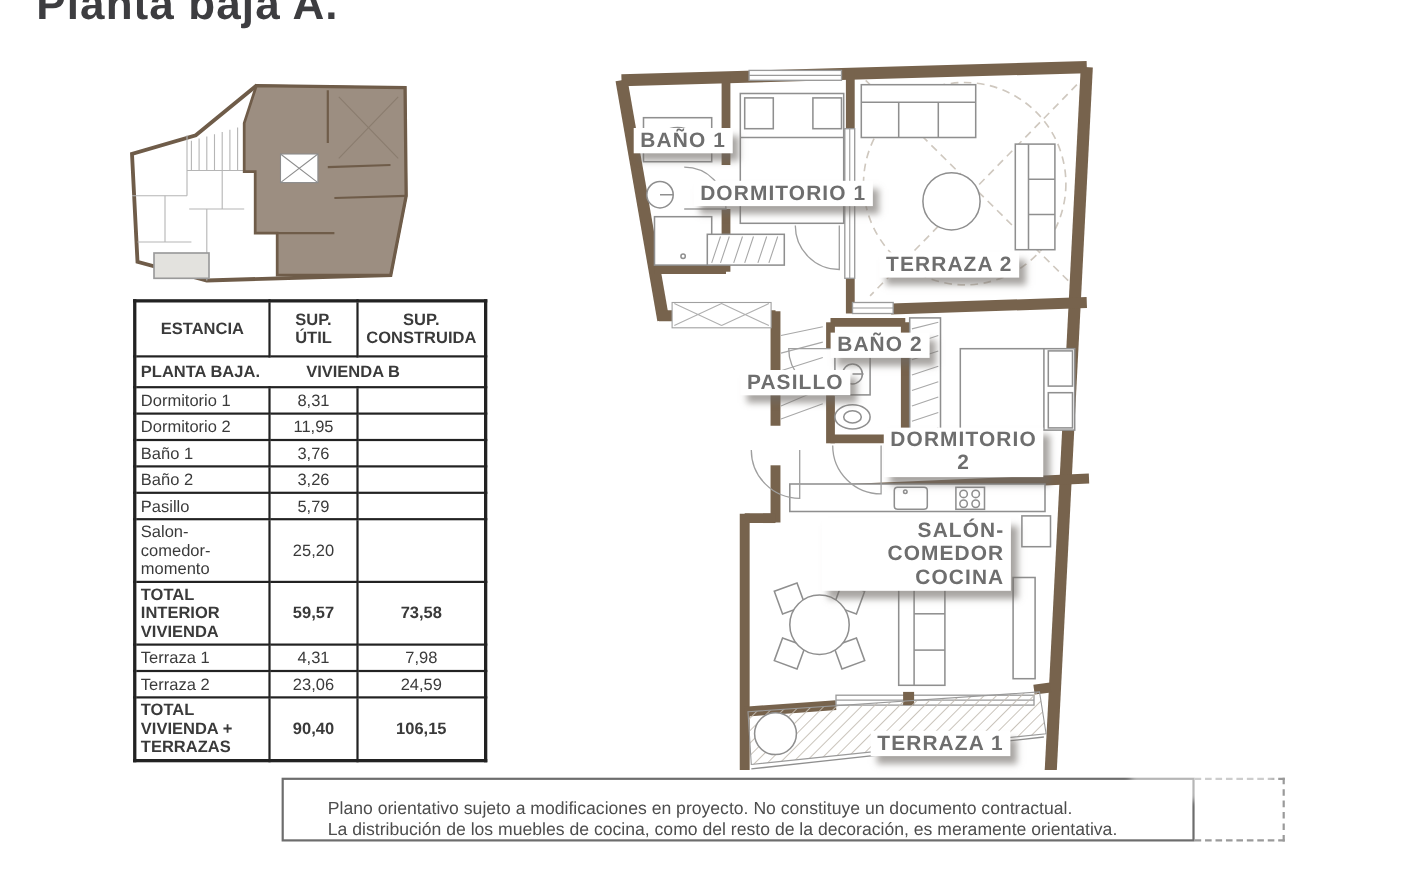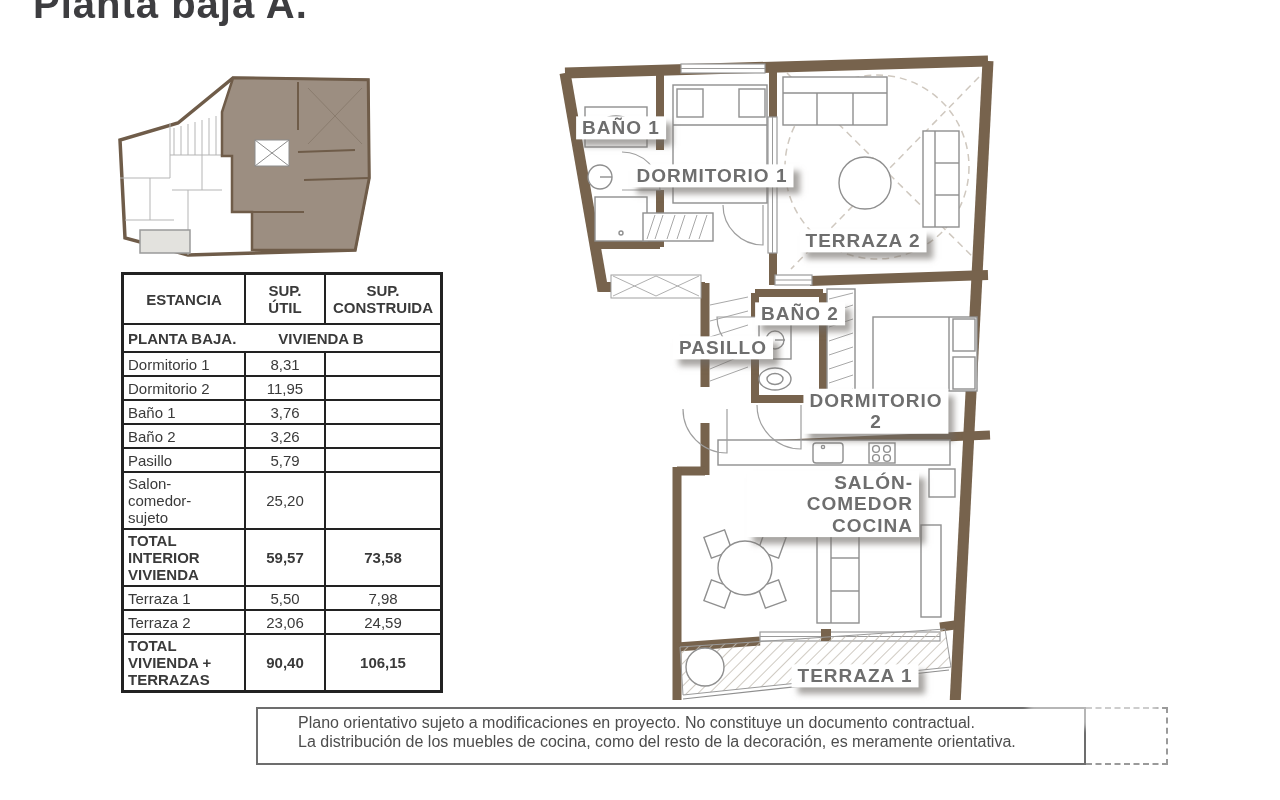--- a/index.html
+++ b/index.html
@@ -49,21 +49,21 @@
     position:absolute;left:256px;top:707px;width:830px;height:58px;
     border:2px solid #6d6d6d;box-sizing:border-box;background:#ffffff;
   }
   .footer-box-ext{
     position:absolute;left:1086px;top:707px;width:82px;height:58px;
     border:2px dashed #9a9a9a;border-left:none;box-sizing:border-box;
   }
   .footer-line{
     margin:0;padding:0 0 0 40px;font-size:16px;color:#4d4d4d;line-height:18.5px;
   }
-  .footer-line:first-child{padding-top:5px;}
+  .footer-line:first-child{padding-top:18px;}
   .watermark-smudge{
     position:absolute;left:1028px;top:698px;width:130px;height:30px;
     background:rgba(255,255,255,0.5);filter:blur(3px);pointer-events:none;
   }
 </style>
 </head>
 <body>
 
 <div class="page-title">Planta baja A.</div>
 
@@ -148,34 +148,34 @@
         <td class="num"></td>
       </tr>
       <tr>
         <td>Pasillo</td>
         <td class="num">5,79</td>
         <td class="num"></td>
       </tr>
       <tr>
         <td>Salon-
 comedor-
-sujeto</td>
+momento</td>
         <td class="num">25,20</td>
         <td class="num"></td>
       </tr>
       <tr class="bold-row">
         <td>TOTAL
 INTERIOR
 VIVIENDA</td>
         <td class="num">59,57</td>
         <td class="num">73,58</td>
       </tr>
       <tr>
         <td>Terraza 1</td>
-        <td class="num">5,50</td>
+        <td class="num">4,31</td>
         <td class="num">7,98</td>
       </tr>
       <tr>
         <td>Terraza 2</td>
         <td class="num">23,06</td>
         <td class="num">24,59</td>
       </tr>
       <tr class="bold-row">
         <td>TOTAL
 VIVIENDA +

